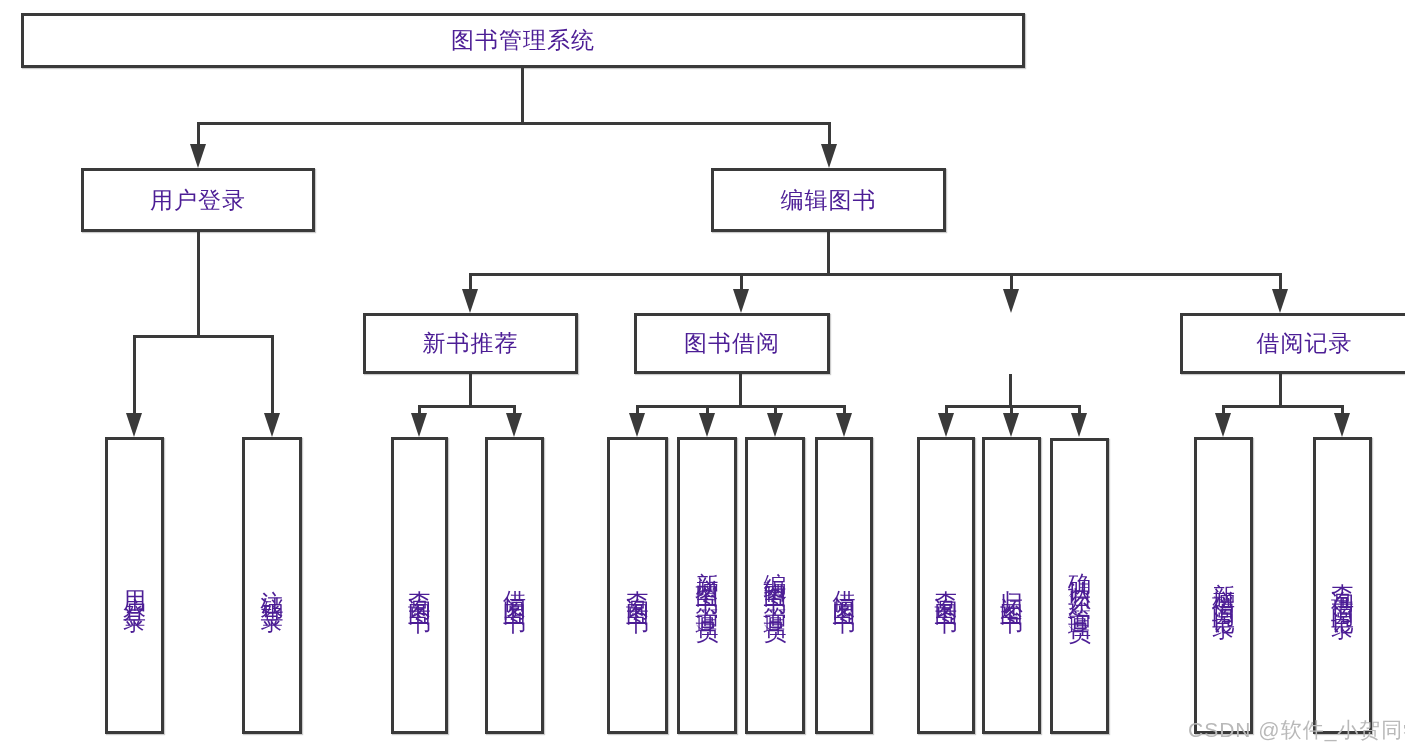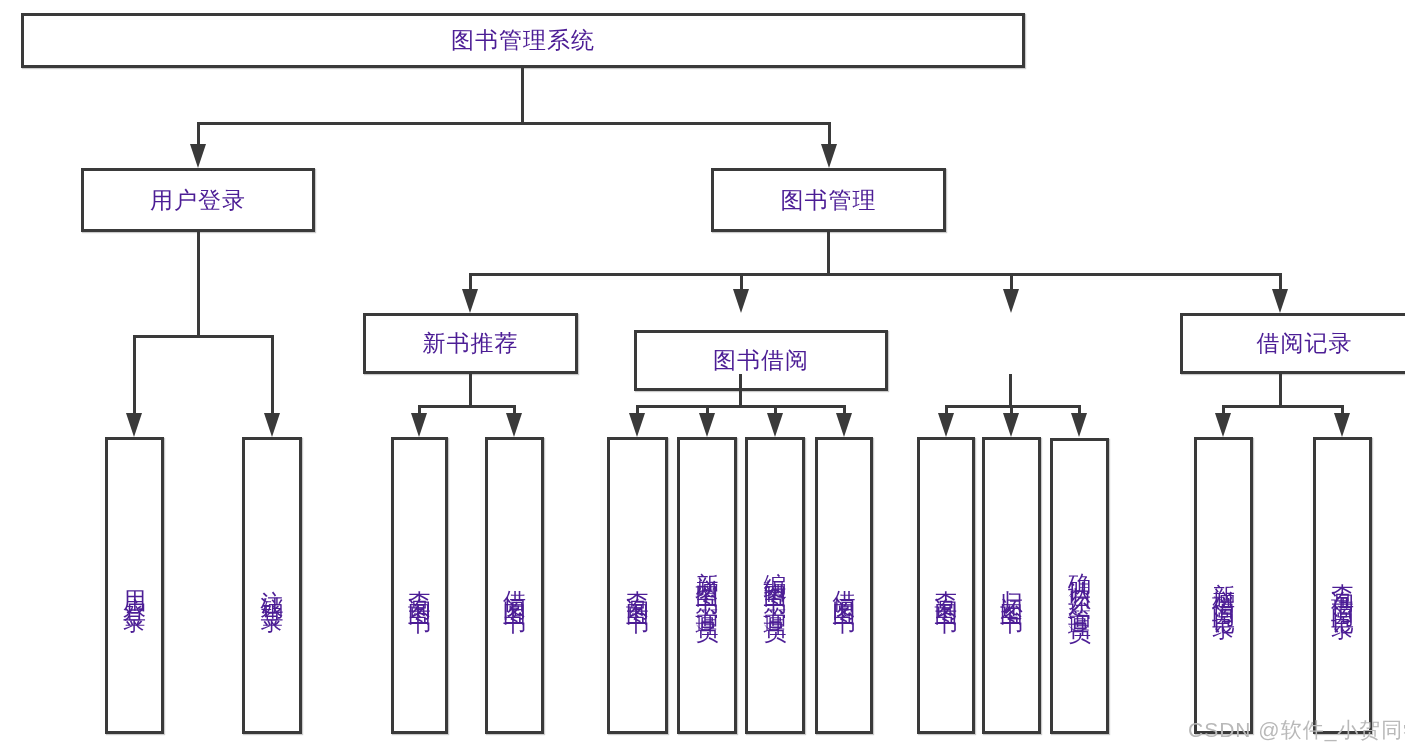--- a/index.html
+++ b/index.html
@@ -52,42 +52,42 @@
   <div class="node hnode" style="left:21px;top:13px;width:1004px;height:55px;">图书管理系统</div>
 
   <div class="vl" style="left:521px;top:68px;height:54px;"></div>
   <div class="hl" style="left:197px;top:122px;width:634px;"></div>
   <div class="vl" style="left:197px;top:122px;height:24px;"></div>
   <div class="ar" style="left:190px;top:144px;"></div>
   <div class="vl" style="left:828px;top:122px;height:24px;"></div>
   <div class="ar" style="left:821px;top:144px;"></div>
 
   <div class="node hnode" style="left:81px;top:168px;width:234px;height:64px;">用户登录</div>
-  <div class="node hnode" style="left:711px;top:168px;width:235px;height:64px;">图书管理</div>
+  <div class="node hnode" style="left:711px;top:168px;width:235px;height:64px;">编辑图书</div>
 
   <div class="vl" style="left:197px;top:232px;height:103px;"></div>
   <div class="hl" style="left:133px;top:335px;width:140px;"></div>
   <div class="vl" style="left:133px;top:335px;height:78px;"></div>
   <div class="ar" style="left:126px;top:413px;"></div>
   <div class="vl" style="left:271px;top:335px;height:78px;"></div>
   <div class="ar" style="left:264px;top:413px;"></div>
 
   <div class="vl" style="left:827px;top:232px;height:41px;"></div>
   <div class="hl" style="left:469px;top:273px;width:813px;"></div>
   <div class="vl" style="left:469px;top:273px;height:16px;"></div>
   <div class="ar" style="left:462px;top:289px;"></div>
   <div class="vl" style="left:740px;top:273px;height:16px;"></div>
   <div class="ar" style="left:733px;top:289px;"></div>
   <div class="vl" style="left:1010px;top:273px;height:16px;"></div>
   <div class="ar" style="left:1003px;top:289px;"></div>
   <div class="vl" style="left:1279px;top:273px;height:16px;"></div>
   <div class="ar" style="left:1272px;top:289px;"></div>
 
   <div class="node hnode" style="left:363px;top:313px;width:215px;height:61px;">新书推荐</div>
-  <div class="node hnode" style="left:634px;top:330px;width:254px;height:61px;">图书借阅</div>
+  <div class="node hnode" style="left:634px;top:313px;width:196px;height:61px;">图书借阅</div>
   <div class="node hnode" style="left:1180px;top:313px;width:249px;height:61px;">借阅记录</div>
 
   <div class="vl" style="left:469px;top:374px;height:31px;"></div>
   <div class="hl" style="left:418px;top:405px;width:98px;"></div>
   <div class="vl" style="left:418px;top:405px;height:10px;"></div>
   <div class="ar" style="left:411px;top:413px;"></div>
   <div class="vl" style="left:513px;top:405px;height:10px;"></div>
   <div class="ar" style="left:506px;top:413px;"></div>
 
   <div class="vl" style="left:739px;top:374px;height:31px;"></div>

